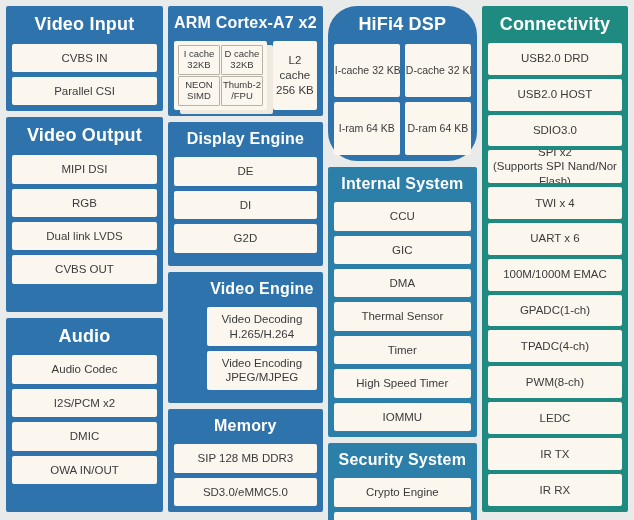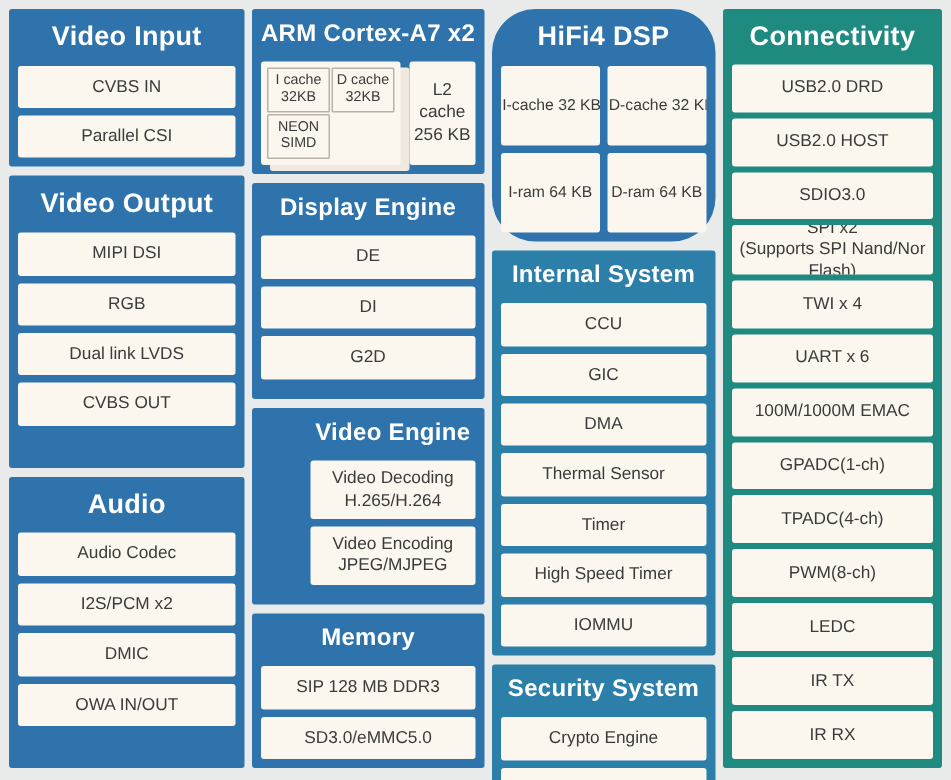--- a/index.html
+++ b/index.html
@@ -143,20 +143,24 @@
               <span>32KB</span>
             </div>
             <div class="mini">
               <span>D cache</span><br>
               <span>32KB</span>
             </div>
             <div class="mini">
               <span>NEON</span><br>
               <span>SIMD</span>
             </div>
+            <div class="mini">
+              <span>Thumb-2</span><br>
+              <span>/FPU</span>
+            </div>
           </div>
         </div>
         <div class="arm-l2">
           <span>L2 cache</span>
           <span>256 KB</span>
         </div>
       </div>
     </div>
 
     <div class="block blue" style="flex:1 1 auto;">

